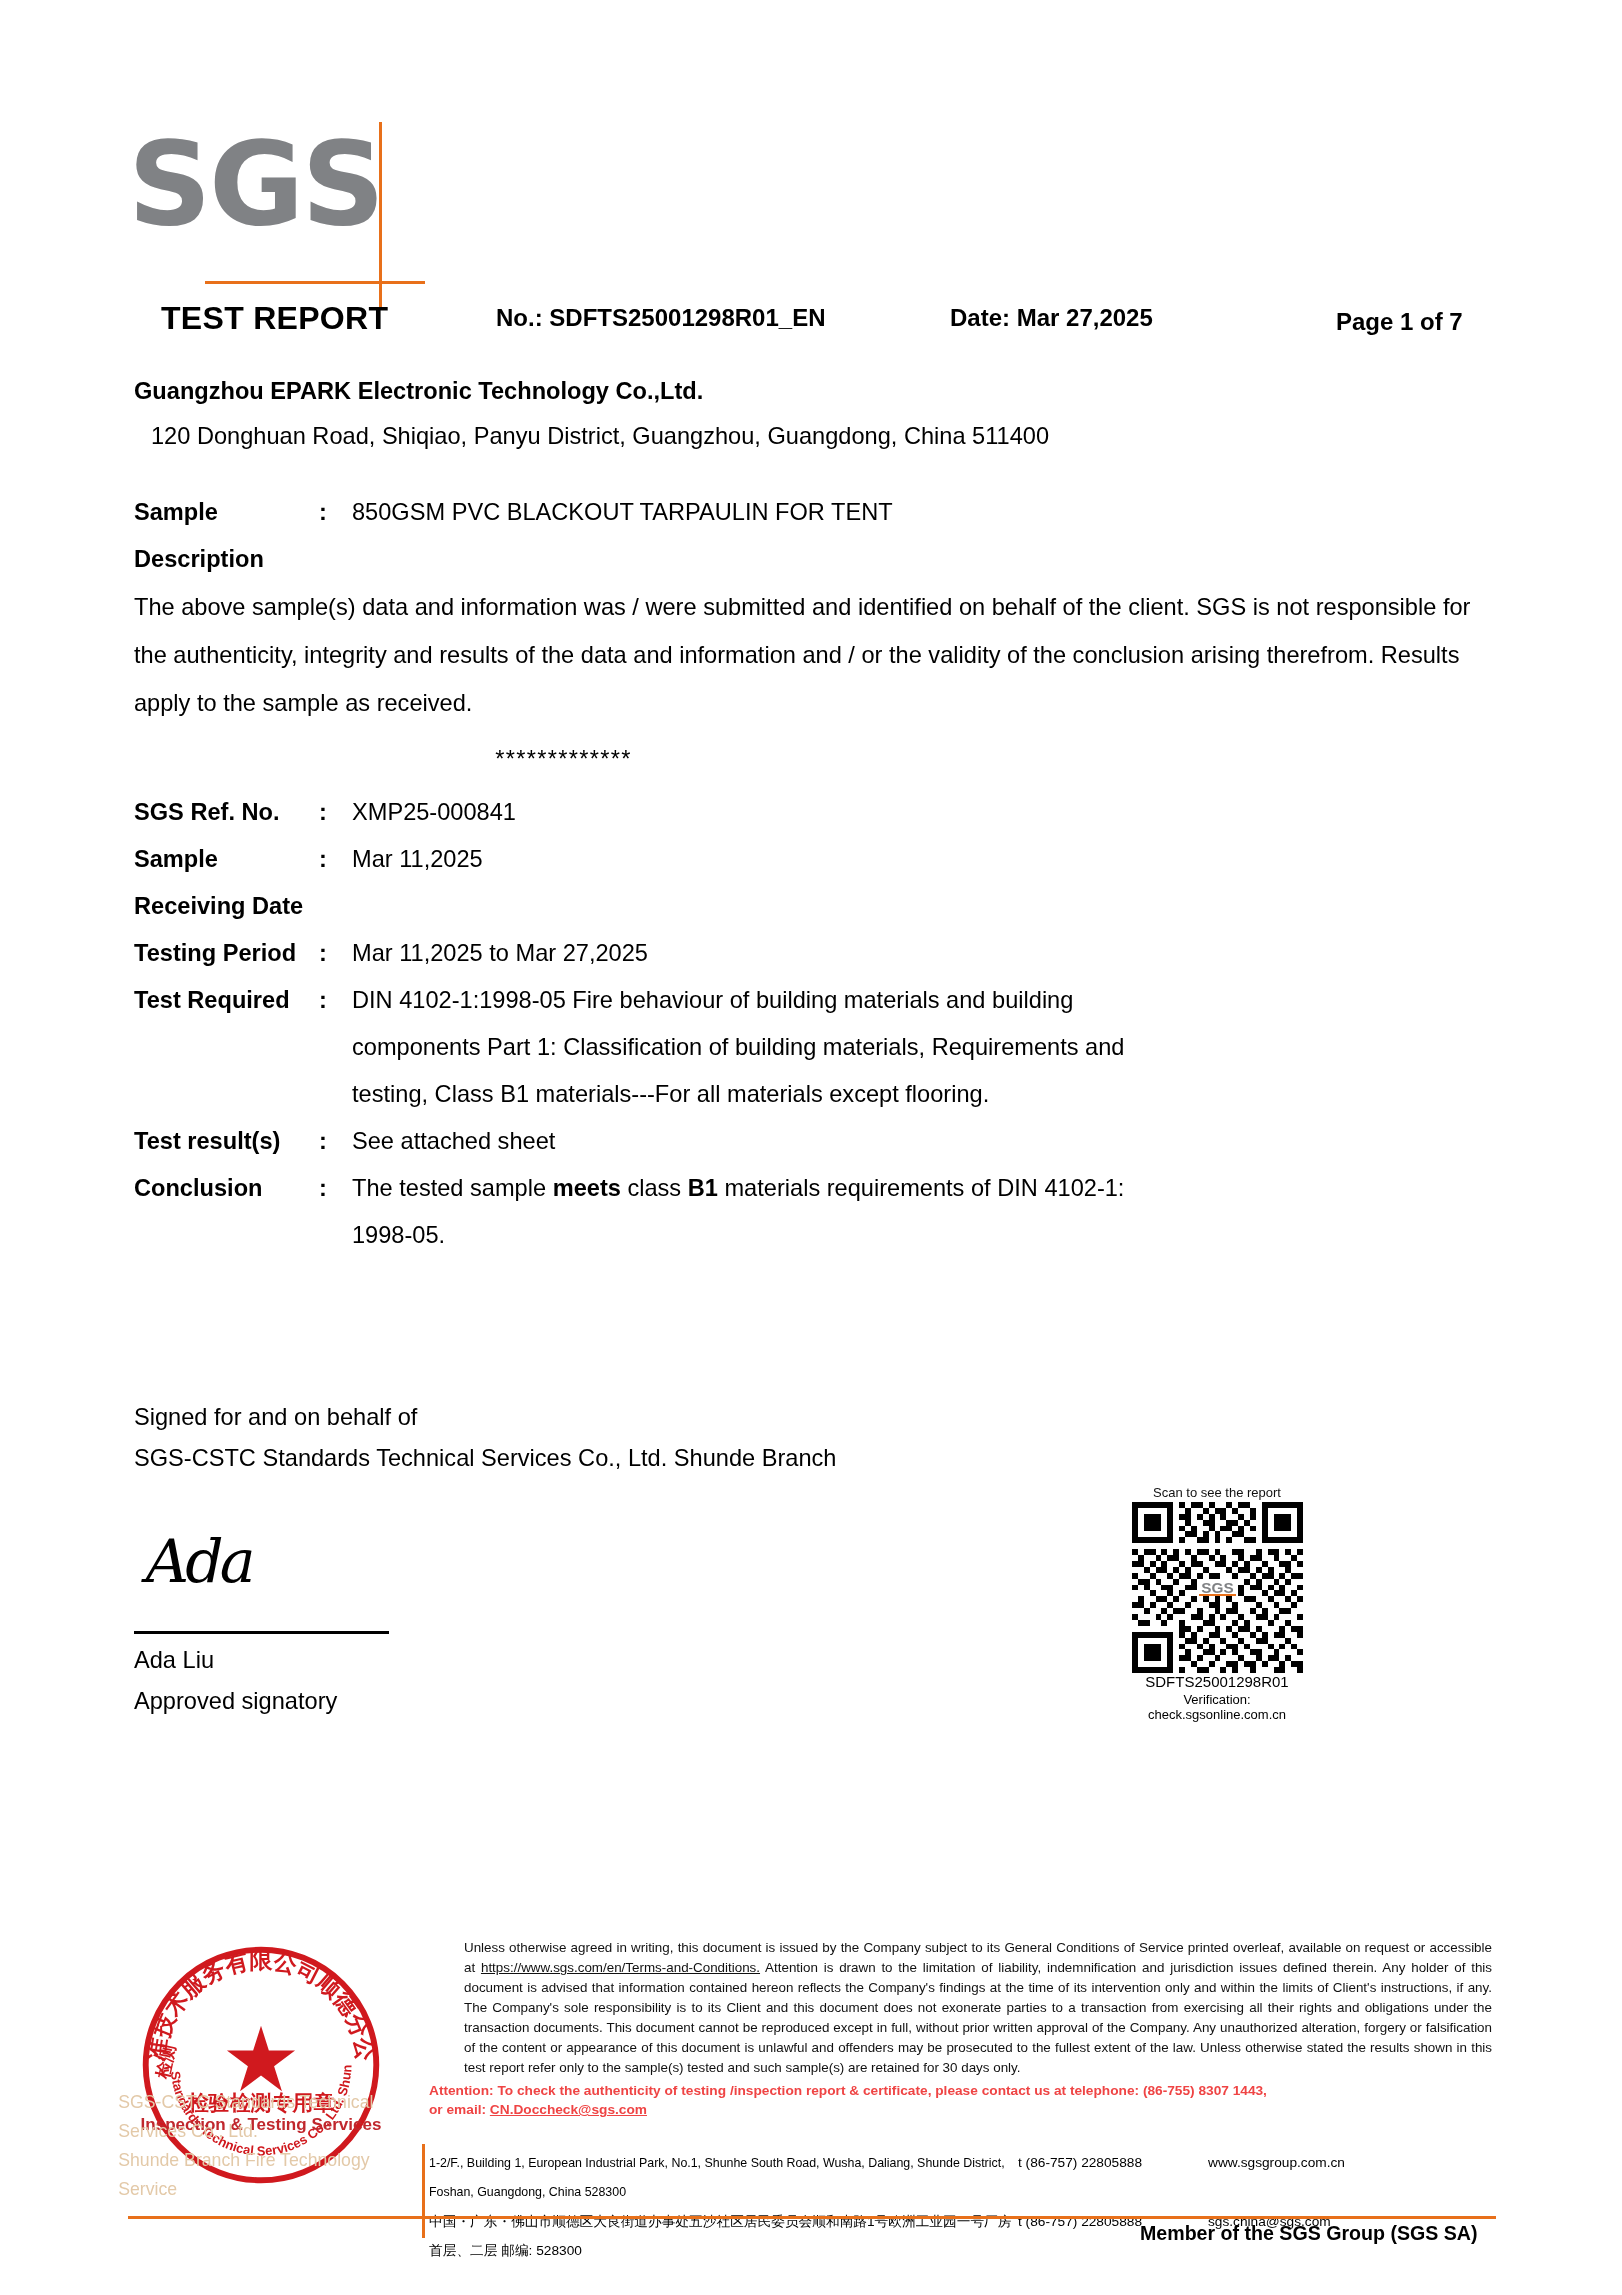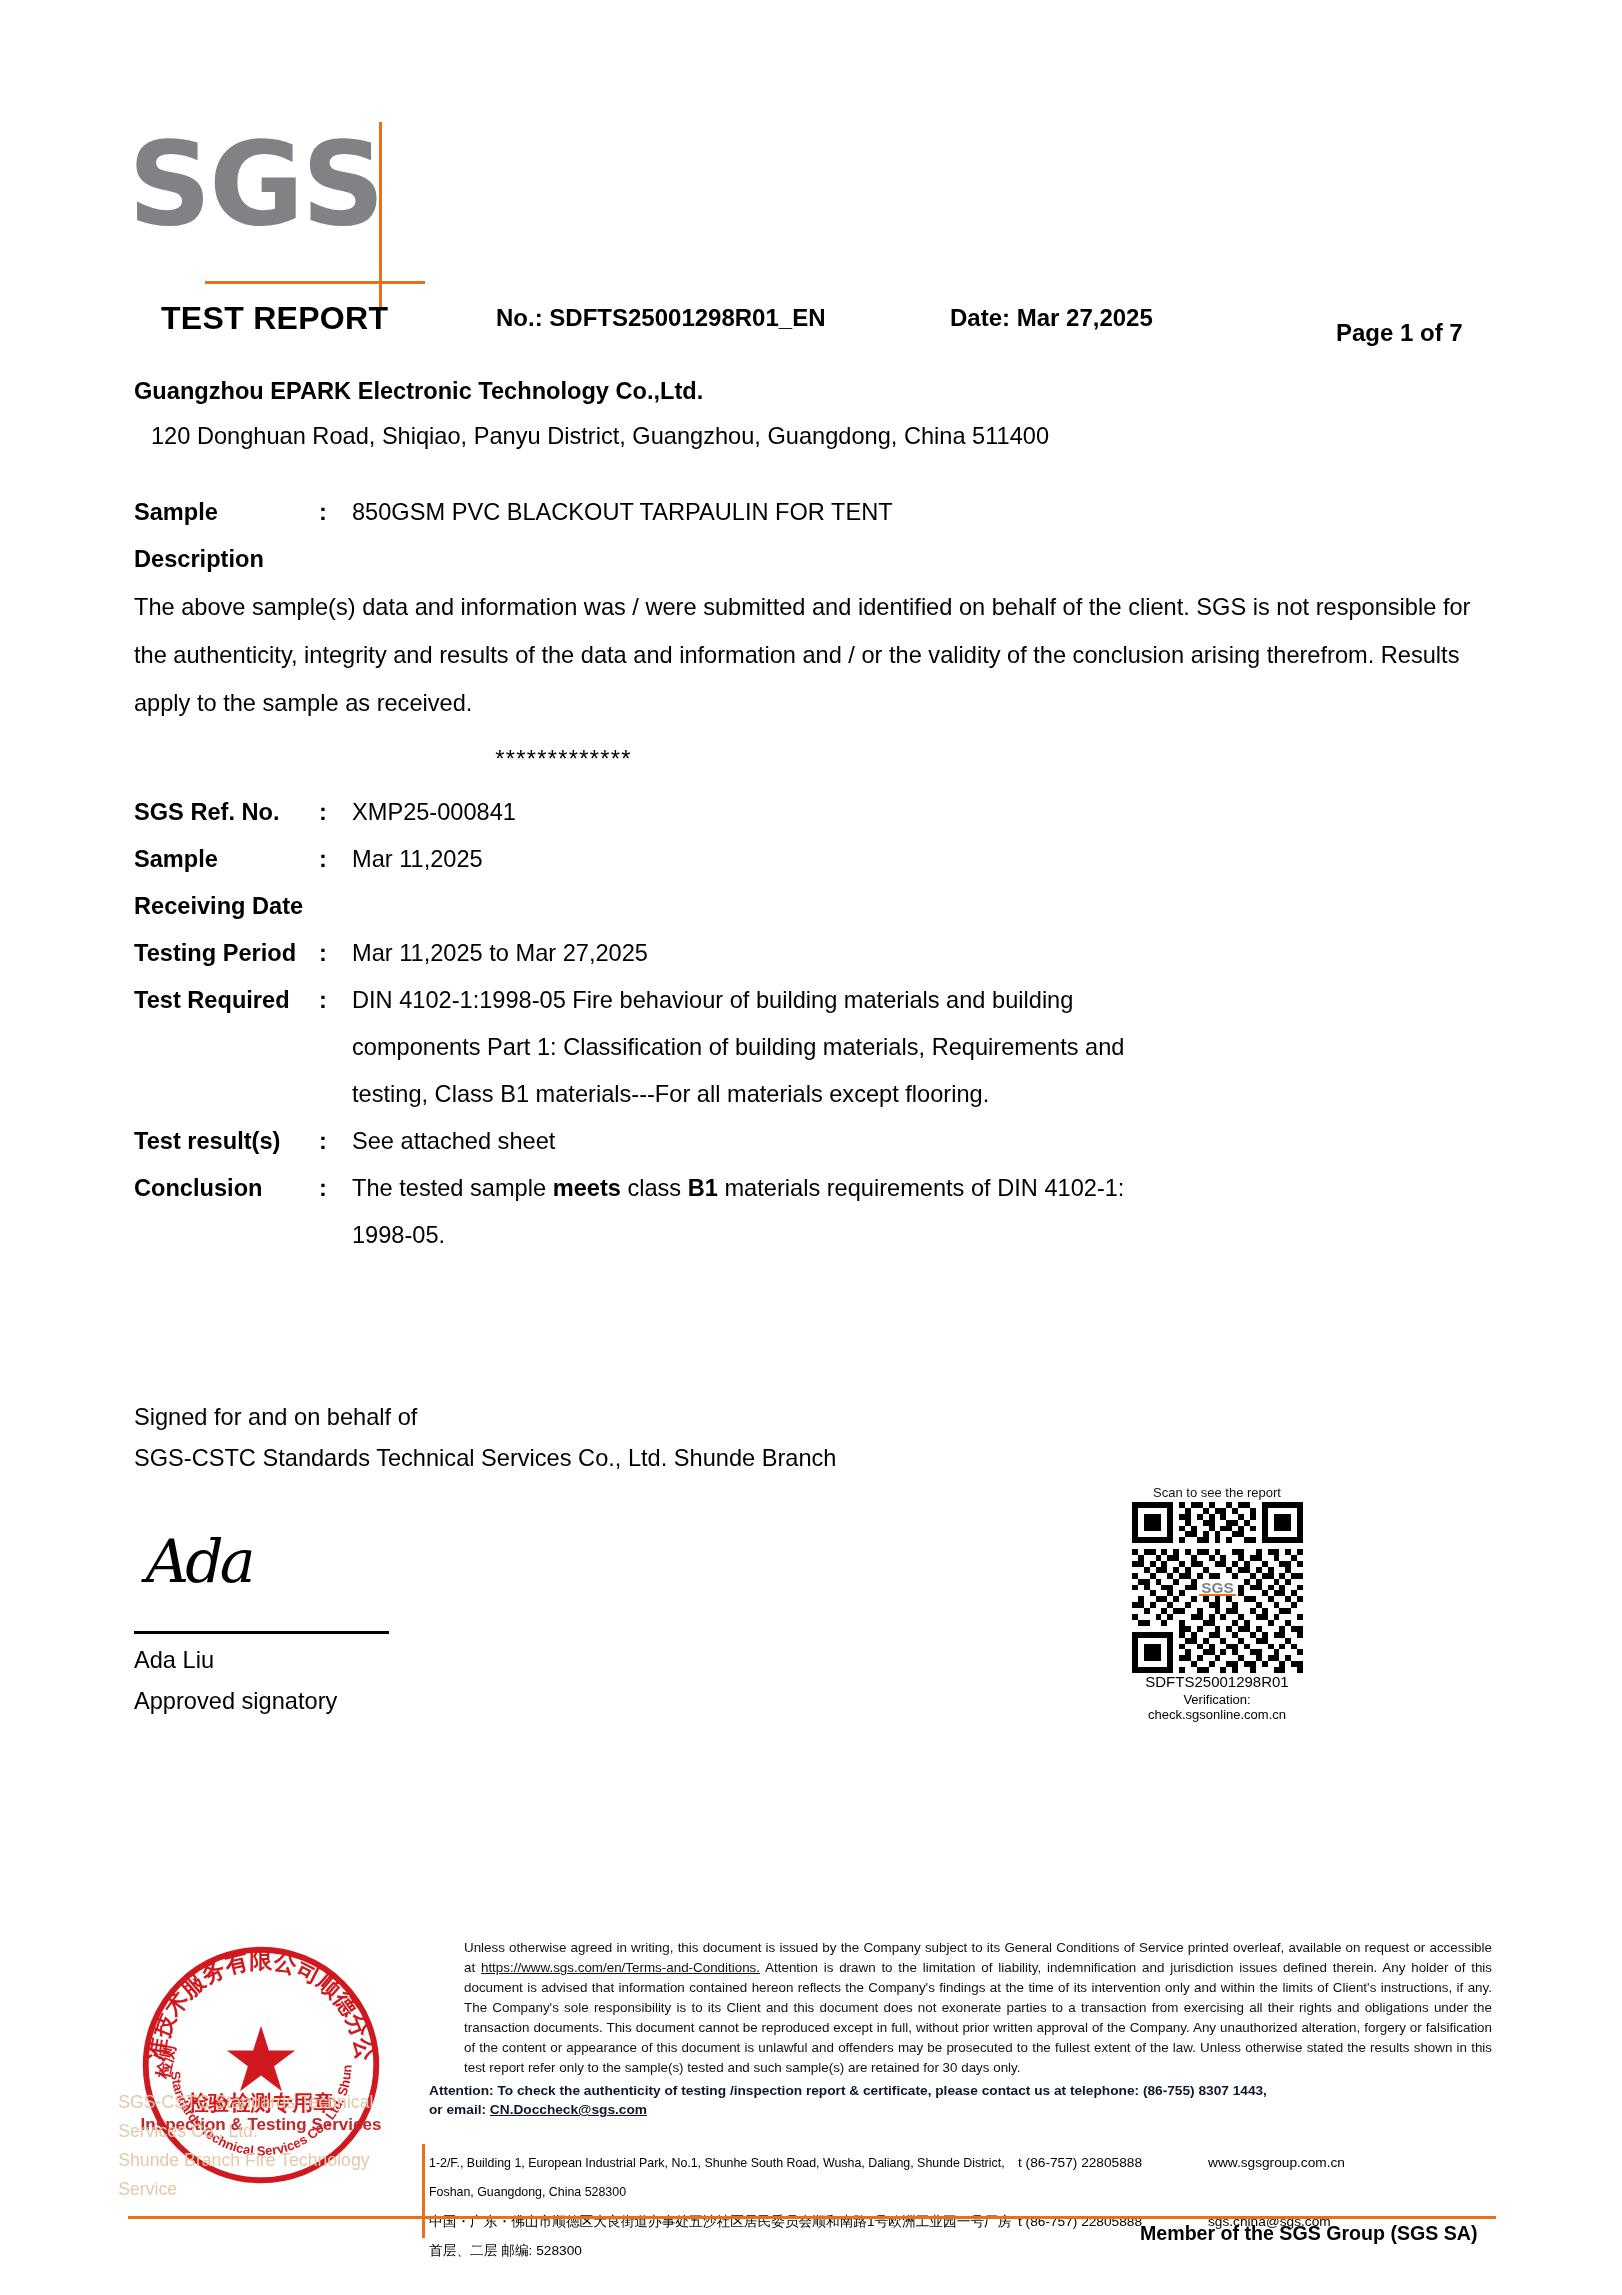--- a/index.html
+++ b/index.html
@@ -23,21 +23,21 @@
     position: absolute; left: 0; top: 0;
   }
   .logo-vline { position: absolute; left: 251px; top: 0px; width: 3.3px; height: 188px; background: #E8701A; }
   .logo-hline { position: absolute; left: 77px; top: 159px; width: 220px; height: 3.3px; background: #E8701A; }
 
   
   .hdr { position: absolute; left: 161px; top: 300px; width: 1315px; height: 39px; }
   .hdr .title { position: absolute; left: 0; top: 0; font-size: 32px; font-weight: 700; letter-spacing: 0.3px; }
   .hdr .no    { position: absolute; left: 335px; top: 3.9px; font-size: 24px; font-weight: 700; }
   .hdr .date  { position: absolute; left: 789px; top: 3.9px; font-size: 24px; font-weight: 700; }
-  .hdr .page-n{ position: absolute; left: 1175px; top: 19px; font-size: 24px; font-weight: 700; }
+  .hdr .page-n{ position: absolute; left: 1175px; top: 8px; font-size: 24px; font-weight: 700; }
 
   
   .body { position: absolute; left: 134px; top: 370px; width: 1356px; }
   .client-name { font-size: 23.6px; font-weight: 700; line-height: 42px; }
   .client-addr { font-size: 23.6px; line-height: 48px; margin-left: 17px; }
 
   .spacer-1 { height: 29px; }
 
   .row { display: flex; align-items: flex-start; line-height: 47px; }
   .row .lbl   { width: 185px; flex: 0 0 185px; font-size: 23.6px; font-weight: 700; }
@@ -77,21 +77,21 @@
   .stamp svg { width: 262px; height: 262px; display: block; }
   .stamp-wm {
     position: absolute; left: -11.8px; top: 154px; width: 308px;
     font-size: 17.7px; line-height: 29px; color: #E3C9A8; font-weight: 400;
   }
 
   
   .footer { position: absolute; left: 429px; top: 1938px; width: 1063px; }
   .f-legal { font-size: 13.4px; line-height: 20px; text-align: justify; color: #111; margin-left: 35px; }
   .f-legal a, .f-link { text-decoration: underline; color: #111; }
-  .f-attn { font-size: 13.7px; line-height: 19.6px; font-weight: 700; color: #0f172a; margin-top: 2.6px; }
+  .f-attn { font-size: 13.7px; line-height: 19.6px; font-weight: 700; color: #ef4444; margin-top: 2.6px; }
   .f-attn .u { text-decoration: underline; }
 
   .f-addr { position: absolute; left: 429px; top: 2148px; width: 1063px; }
   .f-addr-row { display: flex; align-items: baseline; line-height: 29px; }
   .f-addr-row .a1 { width: 589px; flex: 0 0 589px; font-size: 12.4px; }
   .f-addr-row .a1.cn { font-size: 13.7px; }
   .f-addr-row .a2 { width: 190px; flex: 0 0 190px; font-size: 13.7px; }
   .f-addr-row .a3 { flex: 1; font-size: 13.7px; text-align: left; }
 
   .foot-vline { position: absolute; left: 422px; top: 2144px; width: 2.6px; height: 75px; background: #E8701A; }

